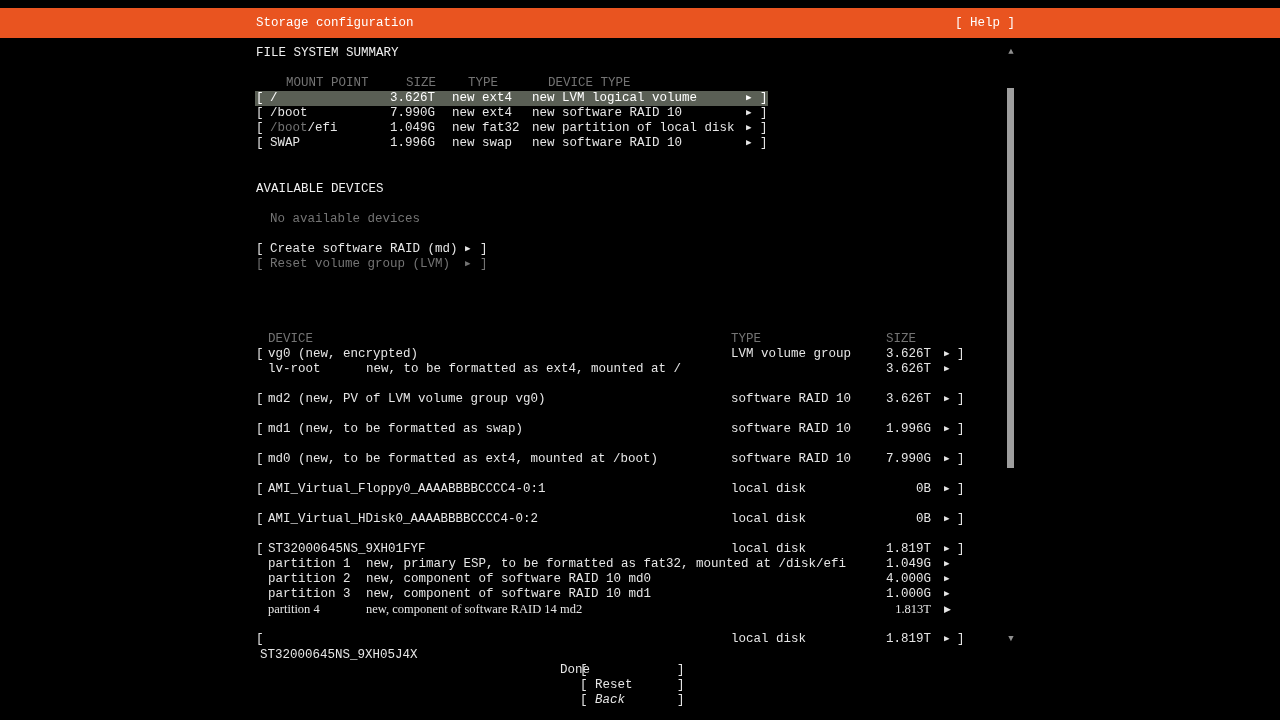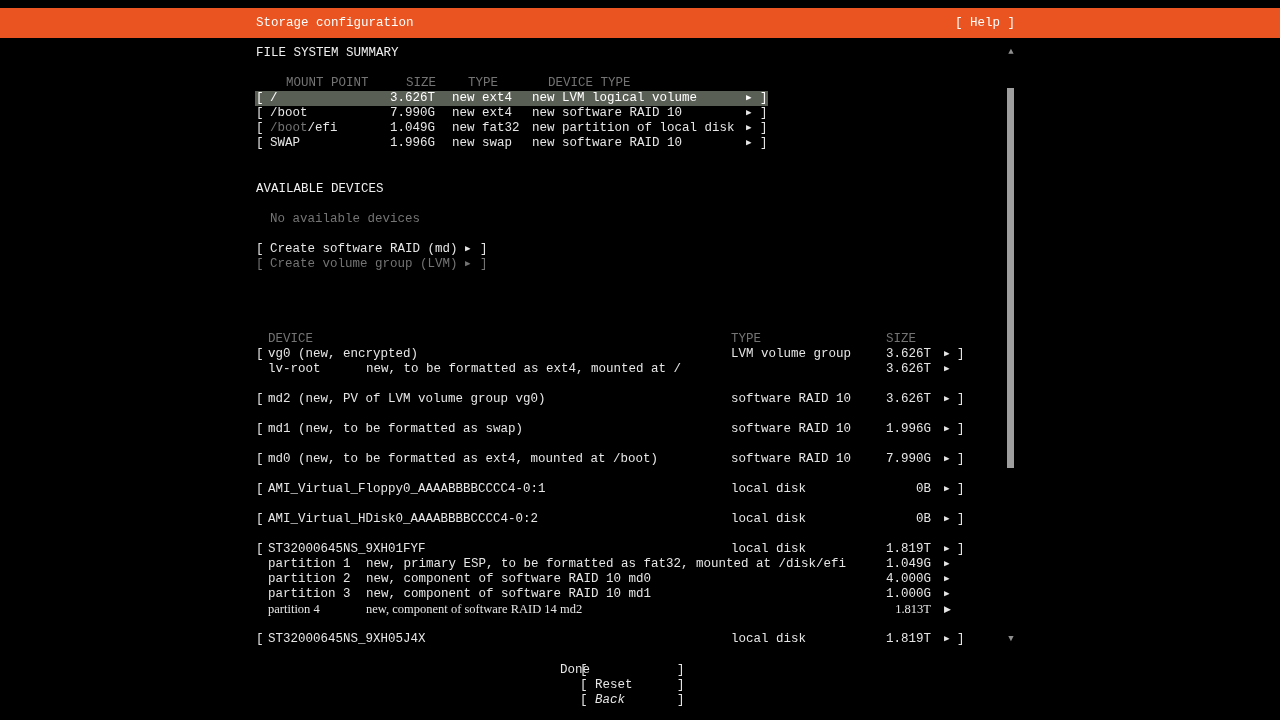--- a/index.html
+++ b/index.html
@@ -52,31 +52,31 @@
     <div class="scroll-thumb"></div>
     <span class="scroll-arrow" style="top:633px">▼</span>
   </div>
 
 <div class="row" style="top: 76px; margin-left: 16px;"><span class="cell dim" style="left: 270px;">MOUNT POINT</span><span class="cell dim" style="left: 390px;">SIZE</span><span class="cell dim" style="left: 452px;">TYPE</span><span class="cell dim" style="left: 532px;">DEVICE TYPE</span></div>
     <div class="row selected" style="top: 91px;"><div class="hl"></div><span class="cell" style="left: 256px;">[</span><span class="cell" style="left: 270px;">/</span><span class="cell" style="left: 390px;">3.626T</span><span class="cell" style="left: 452px;">new ext4</span><span class="cell" style="left: 532px;">new LVM logical volume</span><span class="cell arrow" style="left: 746px;">▶</span><span class="cell" style="left: 760px;">]</span></div>
     <div class="row" style="top: 106px;"><span class="cell" style="left: 256px;">[</span><span class="cell" style="left: 270px;">/boot</span><span class="cell" style="left: 390px;">7.990G</span><span class="cell" style="left: 452px;">new ext4</span><span class="cell" style="left: 532px;">new software RAID 10</span><span class="cell arrow" style="left: 746px;">▶</span><span class="cell" style="left: 760px;">]</span></div>
     <div class="row" style="top: 121px;"><span class="cell" style="left: 256px;">[</span><span class="cell dim" style="left: 270px;">/boot</span><span class="cell" style="left: 307.5px;">/efi</span><span class="cell" style="left: 390px;">1.049G</span><span class="cell" style="left: 452px;">new fat32</span><span class="cell" style="left: 532px;">new partition of local disk</span><span class="cell arrow" style="left: 746px;">▶</span><span class="cell" style="left: 760px;">]</span></div>
     <div class="row" style="top: 136px;"><span class="cell" style="left: 256px;">[</span><span class="cell" style="left: 270px;">SWAP</span><span class="cell" style="left: 390px;">1.996G</span><span class="cell" style="left: 452px;">new swap</span><span class="cell" style="left: 532px;">new software RAID 10</span><span class="cell arrow" style="left: 746px;">▶</span><span class="cell" style="left: 760px;">]</span></div>
     <div class="row" style="top: 242px;"><span class="cell" style="left: 256px;">[</span><span class="cell" style="left: 270px;">Create software RAID (md)</span><span class="cell arrow" style="left: 465px;">▶</span><span class="cell" style="left: 480px;">]</span></div>
-    <div class="row" style="top: 257px;"><span class="cell dim" style="left: 256px;">[</span><span class="cell dim" style="left: 270px;">Create volume group (LVM)</span><span class="cell arrow dim" style="left: 465px;">▶</span><span class="cell dim" style="left: 480px;">]</span></div>
+    <div class="row" style="top: 257px;"><span class="cell dim" style="left: 256px;">[</span><span class="cell dim" style="left: 270px;">Reset volume group (LVM)</span><span class="cell arrow dim" style="left: 465px;">▶</span><span class="cell dim" style="left: 480px;">]</span></div>
     <div class="row" style="top: 332px;"><span class="cell dim" style="left: 268px;">DEVICE</span><span class="cell dim" style="left: 731px;">TYPE</span><span class="cell dim" style="left: 886px;">SIZE</span></div>
     <div class="row" style="top: 347px;"><span class="cell" style="left: 256px;">[</span><span class="cell" style="left: 268px;">vg0 (new, encrypted)</span><span class="cell" style="left: 731px;">LVM volume group</span><span class="cell sizecell" style="left: 841px; width: 90px;">3.626T</span><span class="cell arrow" style="left: 944px;">▶</span><span class="cell" style="left: 957px;">]</span></div>
     <div class="row" style="top: 362px;"><span class="cell" style="left: 268px;">lv-root</span><span class="cell" style="left: 366px;">new, to be formatted as ext4, mounted at /</span><span class="cell sizecell" style="left: 841px; width: 90px;">3.626T</span><span class="cell arrow" style="left: 944px;">▶</span></div>
     <div class="row" style="top: 392px;"><span class="cell" style="left: 256px;">[</span><span class="cell" style="left: 268px;">md2 (new, PV of LVM volume group vg0)</span><span class="cell" style="left: 731px;">software RAID 10</span><span class="cell sizecell" style="left: 841px; width: 90px;">3.626T</span><span class="cell arrow" style="left: 944px;">▶</span><span class="cell" style="left: 957px;">]</span></div>
     <div class="row" style="top: 422px;"><span class="cell" style="left: 256px;">[</span><span class="cell" style="left: 268px;">md1 (new, to be formatted as swap)</span><span class="cell" style="left: 731px;">software RAID 10</span><span class="cell sizecell" style="left: 841px; width: 90px;">1.996G</span><span class="cell arrow" style="left: 944px;">▶</span><span class="cell" style="left: 957px;">]</span></div>
     <div class="row" style="top: 452px;"><span class="cell" style="left: 256px;">[</span><span class="cell" style="left: 268px;">md0 (new, to be formatted as ext4, mounted at /boot)</span><span class="cell" style="left: 731px;">software RAID 10</span><span class="cell sizecell" style="left: 841px; width: 90px;">7.990G</span><span class="cell arrow" style="left: 944px;">▶</span><span class="cell" style="left: 957px;">]</span></div>
     <div class="row" style="top: 482px;"><span class="cell" style="left: 256px;">[</span><span class="cell" style="left: 268px;">AMI_Virtual_Floppy0_AAAABBBBCCCC4-0:1</span><span class="cell" style="left: 731px;">local disk</span><span class="cell sizecell" style="left: 841px; width: 90px;">0B</span><span class="cell arrow" style="left: 944px;">▶</span><span class="cell" style="left: 957px;">]</span></div>
     <div class="row" style="top: 512px;"><span class="cell" style="left: 256px;">[</span><span class="cell" style="left: 268px;">AMI_Virtual_HDisk0_AAAABBBBCCCC4-0:2</span><span class="cell" style="left: 731px;">local disk</span><span class="cell sizecell" style="left: 841px; width: 90px;">0B</span><span class="cell arrow" style="left: 944px;">▶</span><span class="cell" style="left: 957px;">]</span></div>
     <div class="row" style="top: 542px;"><span class="cell" style="left: 256px;">[</span><span class="cell" style="left: 268px;">ST32000645NS_9XH01FYF</span><span class="cell" style="left: 731px;">local disk</span><span class="cell sizecell" style="left: 841px; width: 90px;">1.819T</span><span class="cell arrow" style="left: 944px;">▶</span><span class="cell" style="left: 957px;">]</span></div>
     <div class="row" style="top: 557px;"><span class="cell" style="left: 268px;">partition 1</span><span class="cell" style="left: 366px;">new, primary ESP, to be formatted as fat32, mounted at /disk/efi</span><span class="cell sizecell" style="left: 841px; width: 90px;">1.049G</span><span class="cell arrow" style="left: 944px;">▶</span></div>
     <div class="row" style="top: 572px;"><span class="cell" style="left: 268px;">partition 2</span><span class="cell" style="left: 366px;">new, component of software RAID 10 md0</span><span class="cell sizecell" style="left: 841px; width: 90px;">4.000G</span><span class="cell arrow" style="left: 944px;">▶</span></div>
     <div class="row" style="top: 587px;"><span class="cell" style="left: 268px;">partition 3</span><span class="cell" style="left: 366px;">new, component of software RAID 10 md1</span><span class="cell sizecell" style="left: 841px; width: 90px;">1.000G</span><span class="cell arrow" style="left: 944px;">▶</span></div>
     <div class="row" style="top: 602px; font-family: Liberation Serif, serif;"><span class="cell" style="left: 268px;">partition 4</span><span class="cell" style="left: 366px;">new, component of software RAID 14 md2</span><span class="cell sizecell" style="left: 841px; width: 90px;">1.813T</span><span class="cell arrow" style="left: 944px;">▶</span></div>
-    <div class="row" style="top: 632px;"><span class="cell" style="left: 256px;">[</span><span class="cell" style="left: 268px;">ST32000645NS_9XH05J4X</span><span class="cell" style="left: 731px;">local disk</span><span class="cell sizecell" style="left: 841px; width: 90px;">1.819T</span><span class="cell arrow" style="left: 944px;">▶</span><span class="cell" style="left: 957px;">]</span></div>
+    <div class="row" style="top: 632px;"><span class="cell" style="left: 256px;">[</span><span class="cell" style="left: 260px; margin-top: 16px;">ST32000645NS_9XH05J4X</span><span class="cell" style="left: 731px;">local disk</span><span class="cell sizecell" style="left: 841px; width: 90px;">1.819T</span><span class="cell arrow" style="left: 944px;">▶</span><span class="cell" style="left: 957px;">]</span></div>
     <div class="row" style="top: 663px; cursor: pointer;"><span class="cell" style="left: 580px;">[</span><span class="cell" style="left: 560px;">Done</span><span class="cell" style="left: 677px;">]</span></div>
     <div class="row" style="top: 678px; cursor: pointer;"><span class="cell" style="left: 580px;">[</span><span class="cell" style="left: 595px;">Reset</span><span class="cell" style="left: 677px;">]</span></div>
     <div class="row" style="top: 693px; cursor: pointer;"><span class="cell" style="left: 580px;">[</span><span class="cell" style="left: 595px; font-style: italic;">Back</span><span class="cell" style="left: 677px;">]</span></div>
   </div>
 
 </body></html>

